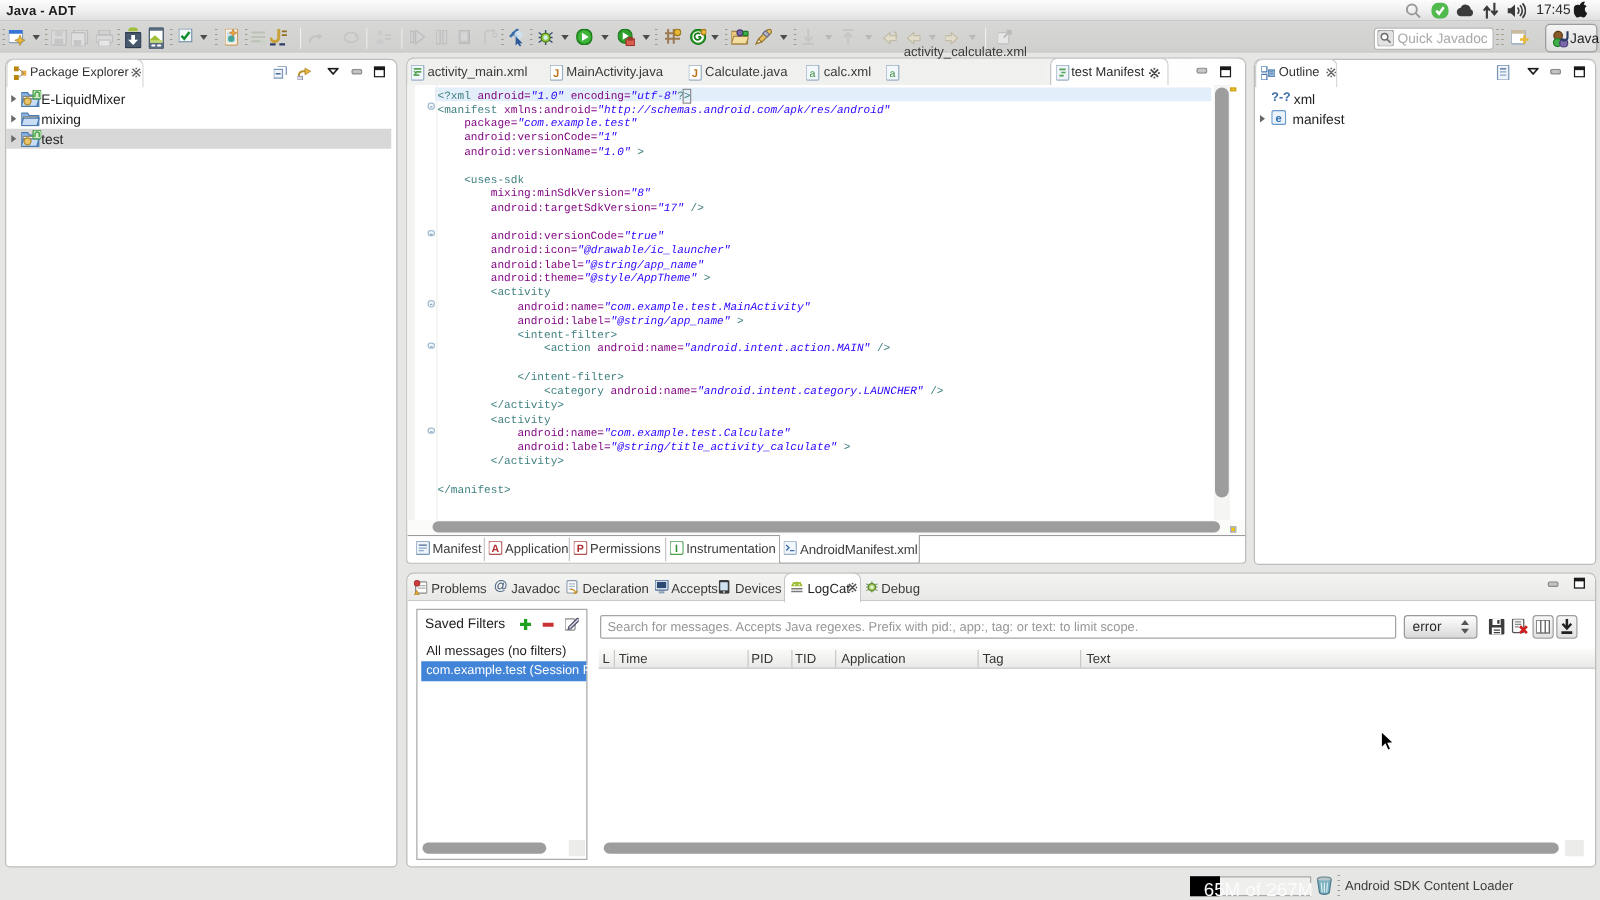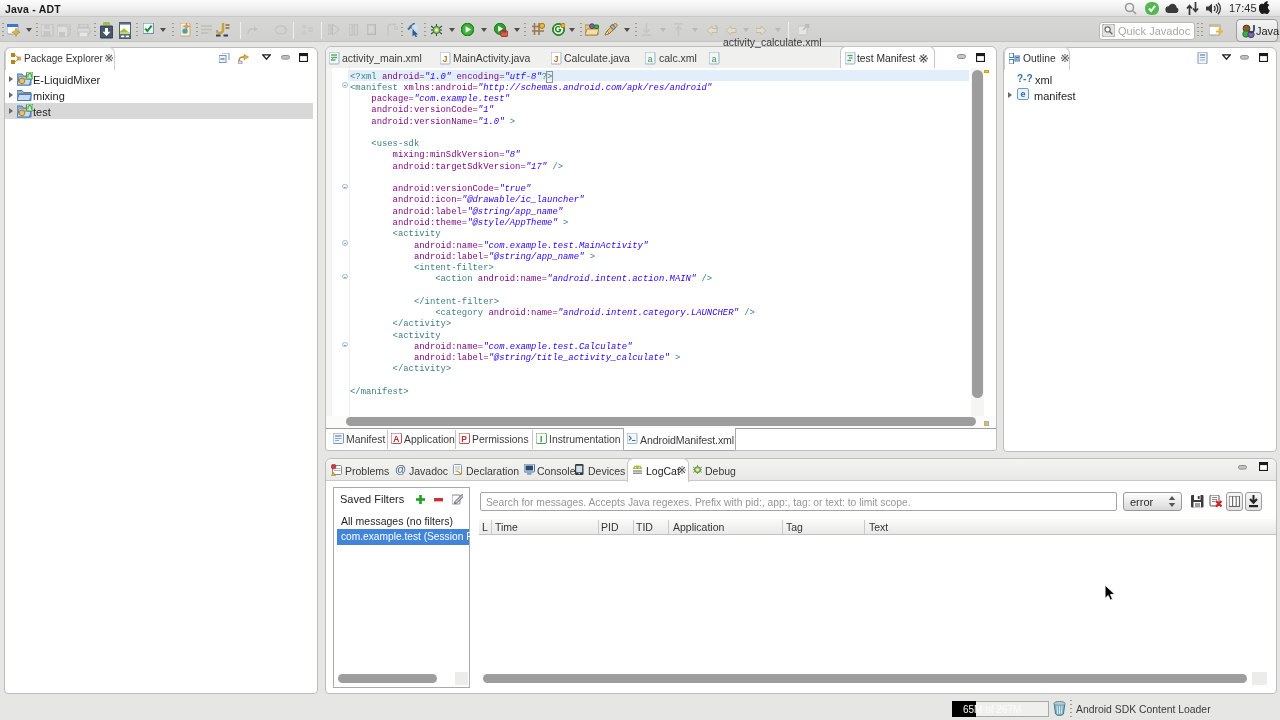--- a/index.html
+++ b/index.html
@@ -526,21 +526,21 @@
     <rect x="0.5" y="0.5" width="8" height="10" rx="1" fill="#fdfdfd" stroke="#8a9aaa"></rect>
     <path d="M2 3 h5 M2 5 h5 M2 7 h3" stroke="#aabaca"></path>
     <path d="M3.5 7.5 q3.5 0 4 3 l1.5-1.5 M7.5 10.5 l-2 .5" fill="none" stroke="#c89018" stroke-width="1.1"></path>
   </svg>
 <span class="tablbl" style="left:466px;top:465px">Declaration</span>
 <svg class="abs" style="left:524px;top:464px" width="11" height="11" viewBox="0 0 11 11">
     <rect x="0" y="0" width="10.5" height="8" rx="1" fill="#eaf2fa" stroke="#4a6a94"></rect>
     <rect x="1.5" y="1.5" width="7.5" height="5" fill="#2a4a74"></rect>
     <rect x="3" y="9" width="4.5" height="1.8" fill="#8aa0b8"></rect>
   </svg>
-<span class="tablbl" style="left:537px;top:465px">Console</span>
+<span class="tablbl" style="left:537px;top:465px">Accepts</span>
 <svg class="abs" style="left:575px;top:464px" width="9" height="11" viewBox="0 0 9 11">
     <rect x="0" y="0" width="8.5" height="11" rx="1.2" fill="#3a3a3a"></rect>
     <rect x="1.2" y="1.8" width="6" height="6.5" fill="#cfe2f2"></rect>
     <circle cx="4.2" cy="9.6" r=".8" fill="#ccc"></circle>
   </svg>
 <span class="tablbl" style="left:588px;top:465px">Devices</span>
 <svg class="abs" style="left:632px;top:464px" width="11" height="11" viewBox="0 0 11 11">
     <path d="M1 5 a4.5 3.6 0 0 1 9 0z" fill="#9fbf3b"></path>
     <path d="M2.4 1.6 l1 1.4 M8.6 1.6 l-1 1.4" stroke="#9fbf3b" stroke-width=".9"></path>
     <circle cx="3.7" cy="3.7" r=".6" fill="#fff"></circle>
@@ -636,19 +636,19 @@
 <div class="hsep" style="left:668px;top:520px;height:14px"></div>
 <div class="hsep" style="left:782px;top:520px;height:14px"></div>
 <div class="hsep" style="left:864px;top:520px;height:14px"></div>
 <div class="sbthumb" style="left:483px;top:674px;width:764px;height:9px"></div>
 <div class="abs" style="left:1252px;top:672px;width:15px;height:13px;background:#ececeb"></div>
 <svg class="abs" style="left:1104px;top:584px" width="12" height="18" viewBox="0 0 12 18">
     <path d="M1 1 L1 14.5 L4.2 11.5 L6.3 16.2 L8.6 15.2 L6.5 10.6 L10.8 10.2 Z" fill="#000" stroke="#fff" stroke-width="1"></path>
   </svg>
 <div class="abs" style="left:952px;top:701px;width:97px;height:16px;background:#efefee;border:1px solid #a9a9a9"></div>
 <div class="abs" style="left:952px;top:701px;width:24px;height:16px;background:#000"></div>
-<span class="abs" style="left:963px;top:704px;font-size:10px;color:#fbfbfb">65M of 267M</span>
+<span class="abs" style="left:963px;top:704px;font-size:15px;color:#fbfbfb">65M of 267M</span>
 <svg class="abs" style="left:1053px;top:701px" width="13" height="15" viewBox="0 0 13 15">
     <ellipse cx="6.5" cy="2.6" rx="5.6" ry="2.2" fill="#b8c8cc" stroke="#6a8a8e"></ellipse>
     <path d="M1.2 3.4 L2.6 13 a4 1.8 0 0 0 7.8 0 L11.8 3.4" fill="#7ab0c0" stroke="#4a7a8a"></path>
     <path d="M4 5 l.7 8 M6.5 5 v8 M9 5 l-.7 8" stroke="#d8ecf0" stroke-width="1"></path>
   </svg>
 <div class="dotsep" style="left:1070px;top:700px;height:17px"></div>
 <span class="abs" style="left:1076px;top:703.5px;font-size:10.4px;color:#3c3c3c">Android SDK Content Loader</span>
 </body></html>

